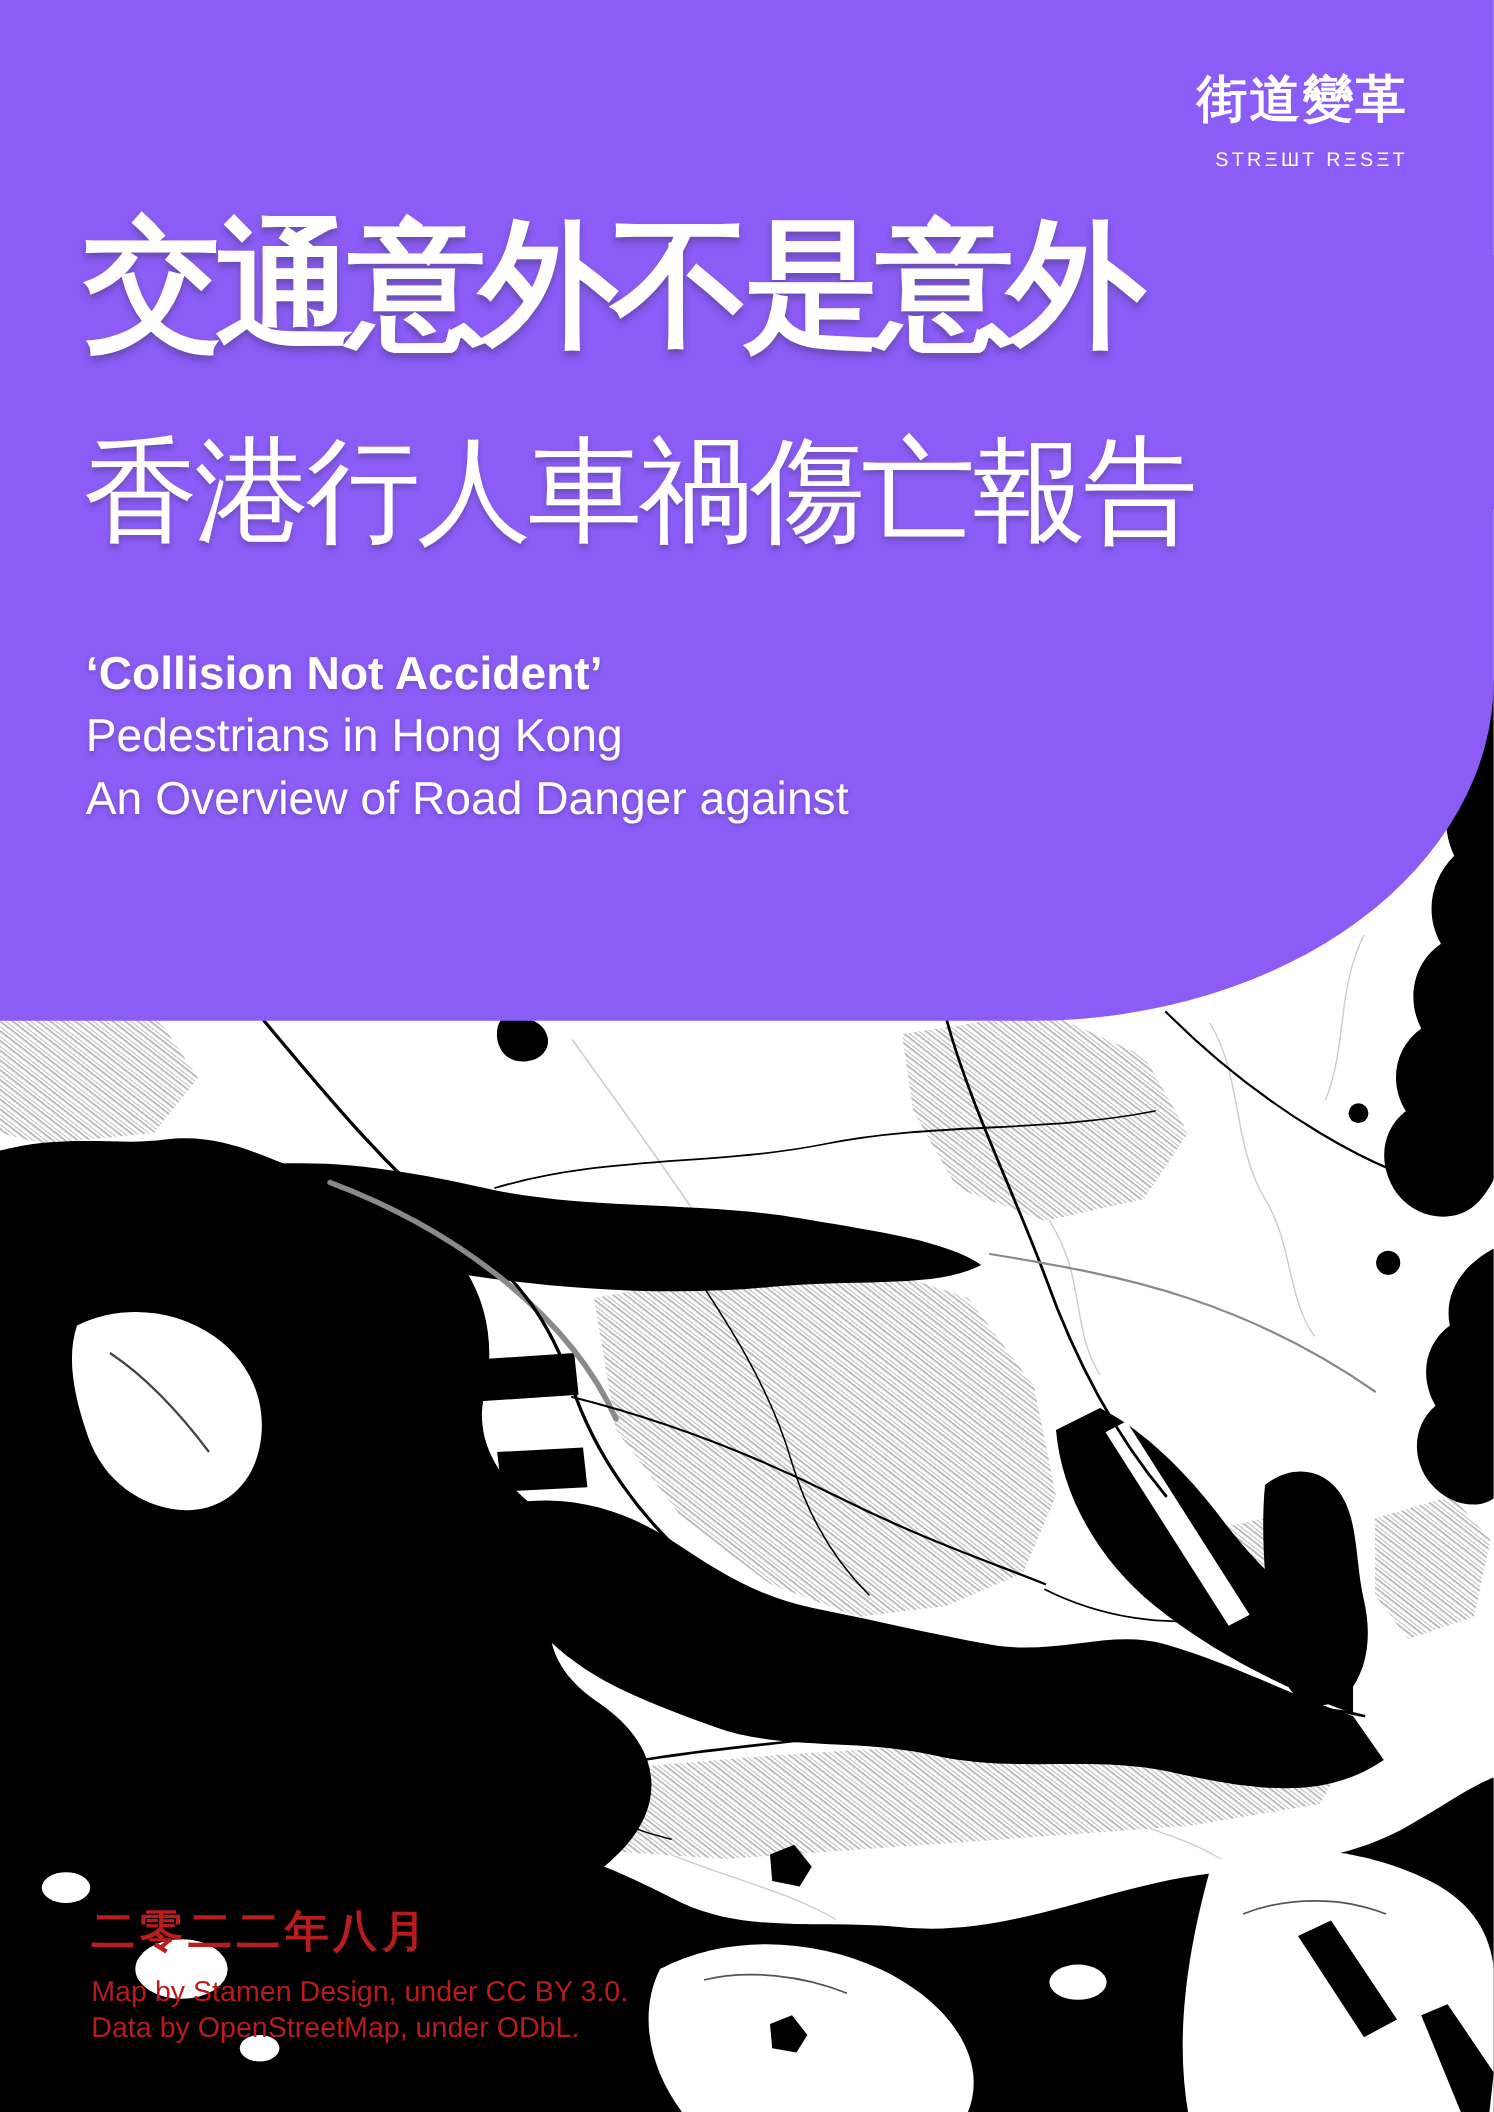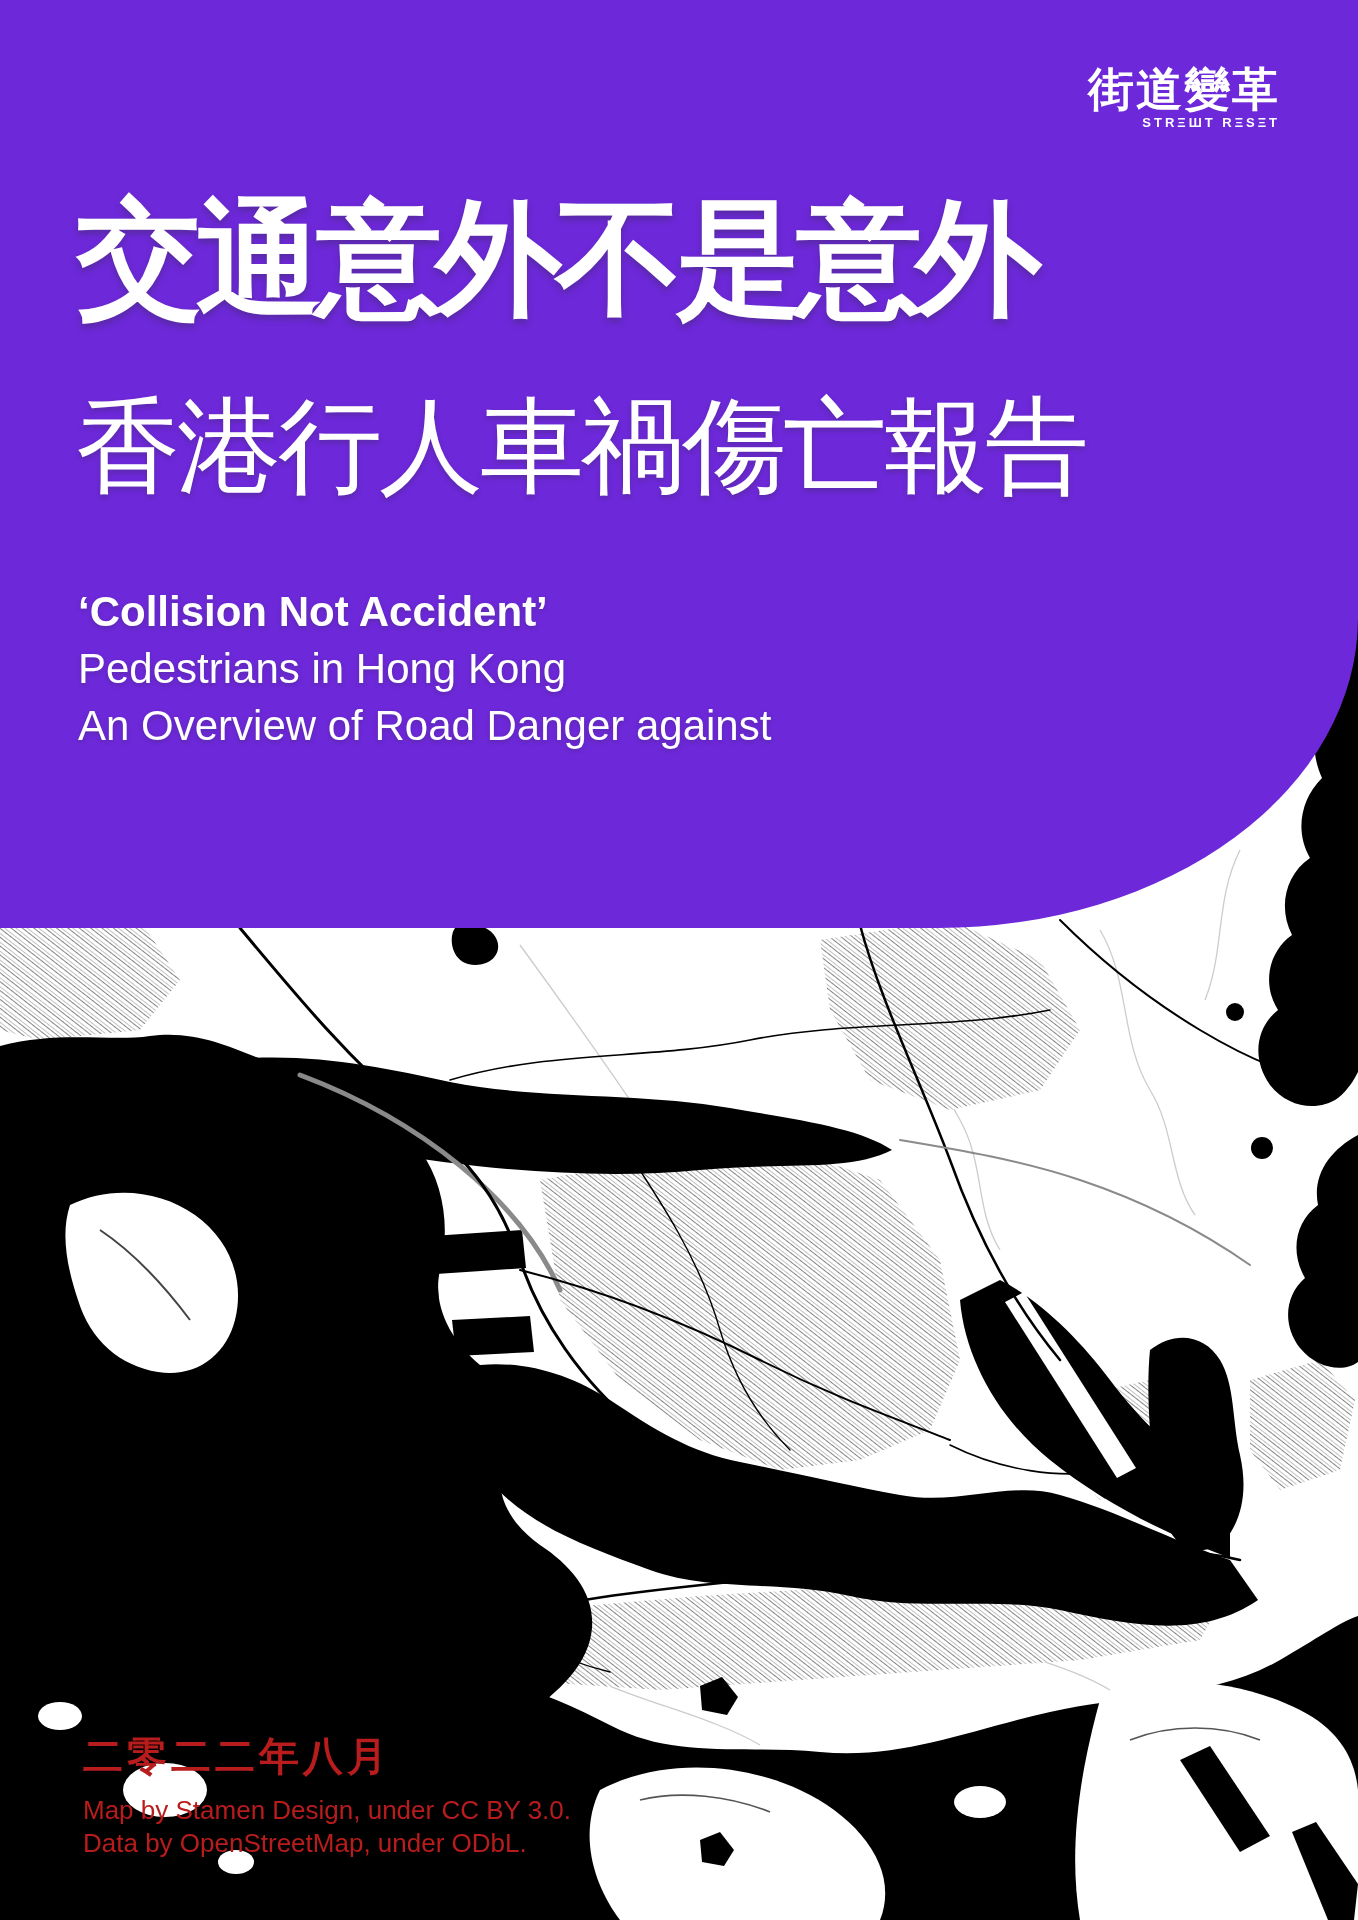--- a/index.html
+++ b/index.html
@@ -6,27 +6,27 @@
   body{
     width:1358px;height:1920px;position:relative;overflow:hidden;
     background:#ffffff;
     font-family:"Liberation Sans","DejaVu Sans",sans-serif;
   }
   
   .map-layer{position:absolute;left:0;top:0;width:1358px;height:1920px;z-index:0;}
   
   .header-panel{
     position:absolute;left:0;top:0;width:1358px;height:928px;z-index:1;
-    background:#6d28d9;
+    background:#8b5cf6;
     border-bottom-right-radius:420px 310px;
     color:#ffffff;
   }
   .logo{position:absolute;top:66px;right:78px;text-align:right;line-height:1;}
   .logo-cjk{font-size:46px;font-weight:900;letter-spacing:2px;}
-  .logo-latin{font-size:13px;font-weight:700;letter-spacing:3px;margin-top:4px;}
+  .logo-latin{font-size:18px;font-weight:400;letter-spacing:3px;margin-top:24px;}
   .title-1{
     position:absolute;left:76px;top:176px;
     font-size:126px;font-weight:900;letter-spacing:-6px;white-space:nowrap;
     text-shadow:0 4px 6px rgba(50,45,62,.35);
   }
   .title-2{
     position:absolute;left:76px;top:378px;
     font-size:104px;font-weight:300;letter-spacing:-3px;white-space:nowrap;
     text-shadow:0 3px 5px rgba(50,45,62,.3);
     text-align:right;

